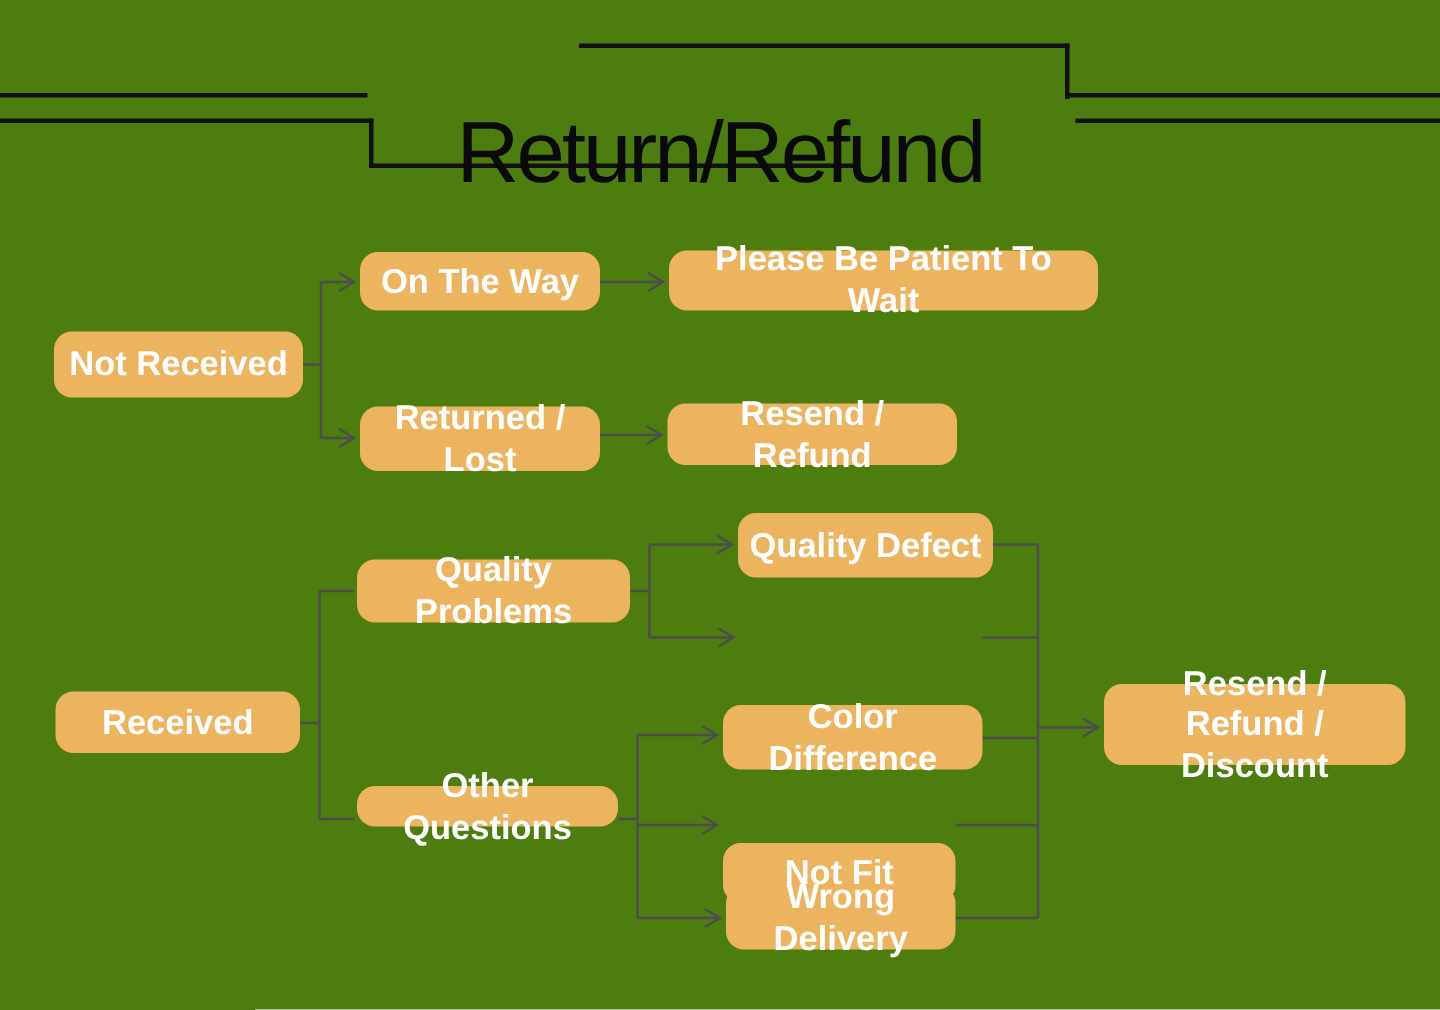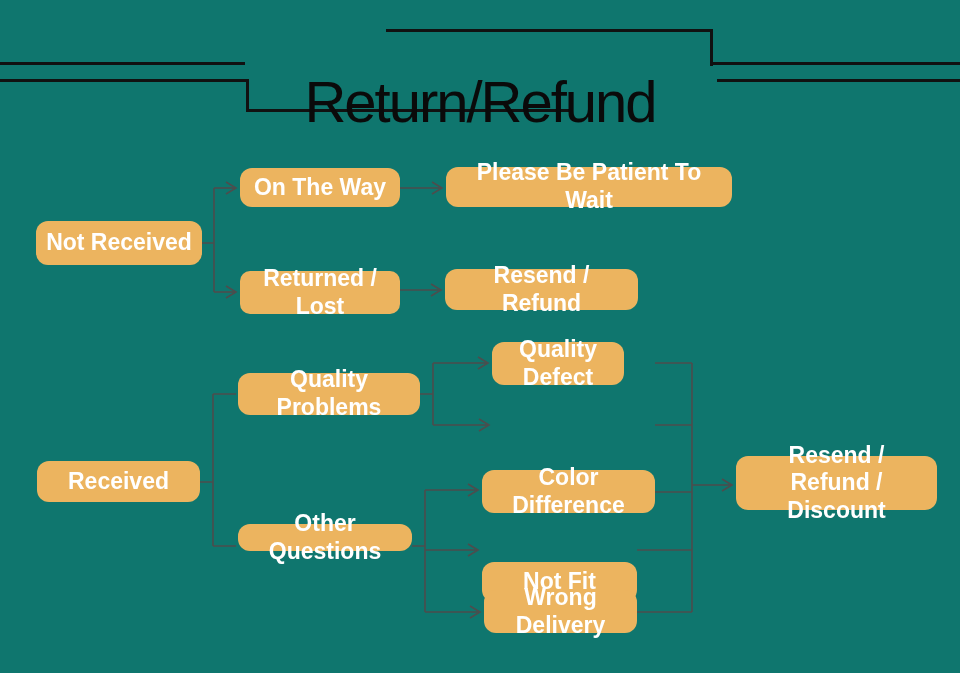--- a/index.html
+++ b/index.html
@@ -1,20 +1,20 @@
 <!DOCTYPE html>
 <html><head>
 <meta charset="utf-8">
 <style>
   html, body { margin: 0; padding: 0; background: #ffffff; }
   .stage {
     position: relative;
     width: 960px;
     height: 673px;
-    background: #0f766e;
+    background: #4d7c0f;
     overflow: hidden;
     font-family: "Liberation Sans", sans-serif;
   }
 
   
   .title {
     position: absolute;
     top: 33px; left: 0; right: 0;
     text-align: center;
     font-size: 58px;
@@ -57,26 +57,26 @@
     text-align: center;
     font-size: 23px;
     font-weight: 700;
     line-height: 1.2;
     padding: 0 6px;
     box-sizing: border-box;
   }
   .n-not-received     { left: 36px;  top: 221px; width: 166px; height: 44px; text-align: center; }
   .n-on-the-way       { left: 240px; top: 168px; width: 160px; height: 39px; }
   .n-please-wait      { left: 446px; top: 167px; width: 286px; height: 40px; }
-  .n-returned-lost    { left: 240px; top: 271px; width: 160px; height: 43px; border-radius: 10px; }
+  .n-returned-lost    { left: 240px; top: 271px; width: 160px; height: 43px; }
   .n-resend-refund    { left: 445px; top: 269px; width: 193px; height: 41px; }
   .n-received         { left: 37px;  top: 461px; width: 163px; height: 41px; }
   .n-quality-problems { left: 238px; top: 373px; width: 182px; height: 42px; }
   .n-other-questions  { left: 238px; top: 524px; width: 174px; height: 27px; }
-  .n-quality-defect   { left: 492px; top: 342px; width: 132px; height: 43px; }
+  .n-quality-defect   { left: 492px; top: 342px; width: 170px; height: 43px; }
   .n-damage           { left: 493px; top: 404px; width: 162px; height: 43px; }
   .n-color-difference { left: 482px; top: 470px; width: 173px; height: 43px; }
   .n-not-fit          { left: 482px; top: 530px; width: 155px; height: 40px; margin-top: 32px; }
   .n-wrong-delivery   { left: 484px; top: 590px; width: 153px; height: 43px; }
   .n-discount         { left: 736px; top: 456px; width: 201px; height: 54px; padding: 0 10px; }
 </style>
 </head>
 <body>
 
 <div class="stage" style="--node-fill: #ECB45F; --node-text: #FFFFFF; --connector-color: #4D4D4D; --frame-color: #111111;">

